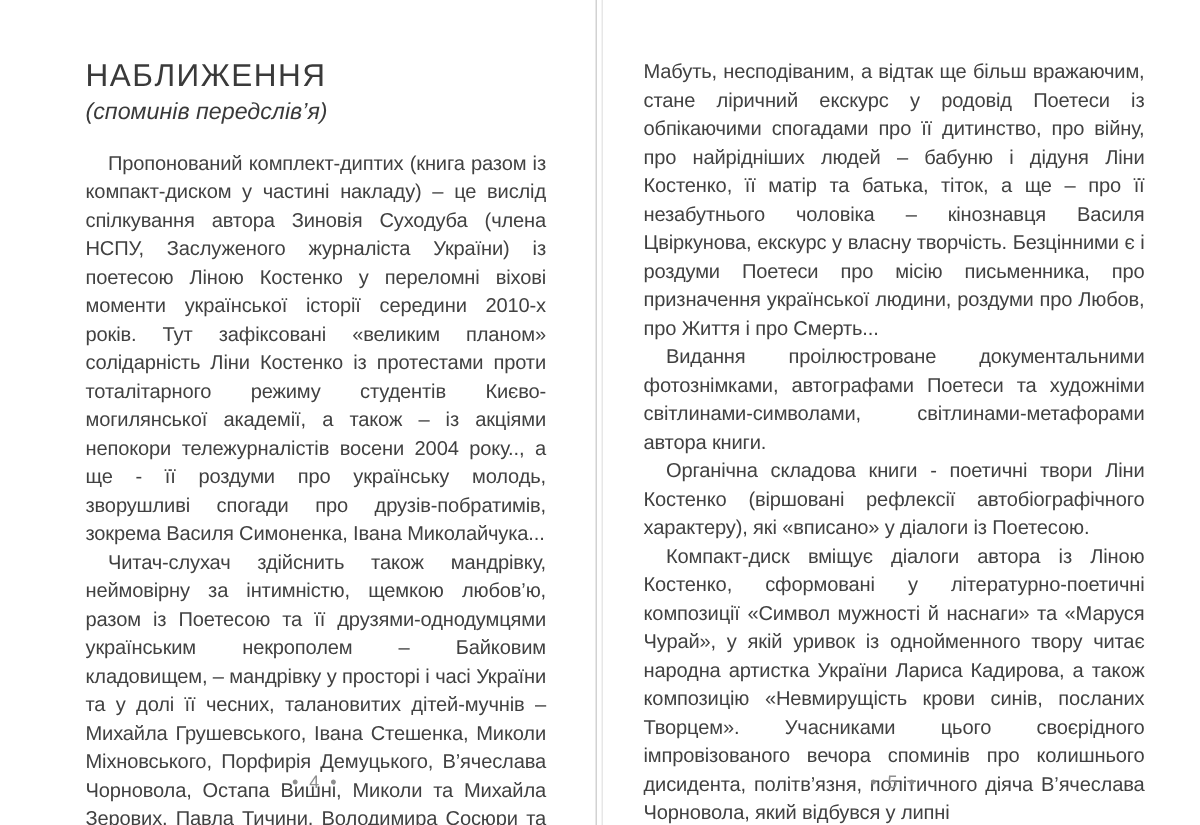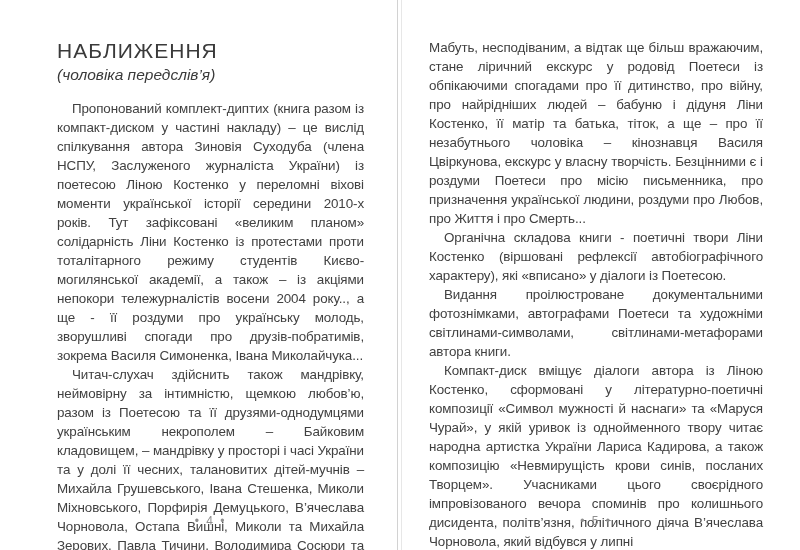--- a/index.html
+++ b/index.html
@@ -95,34 +95,34 @@
   .page-right .page-number { padding-right: 34px; box-sizing: border-box; }
 </style>
 </head>
 <body>
 
 <div class="spread">
 
   <div class="page page-left">
     <div class="page-inner-left">
       <div class="title">НАБЛИЖЕННЯ</div>
-      <div class="subtitle">(чоловіка передслів’я)</div>
+      <div class="subtitle">(споминів передслів’я)</div>
       <div class="body-text">
         <p class="indent">Пропонований комплект-диптих (книга разом із компакт-диском у частині накладу) – це вислід спілкування автора Зиновія Суходуба (члена НСПУ, Заслуженого журналіста України) із поетесою Ліною Костенко у переломні віхові моменти української історії середини 2010-х років. Тут зафіксовані «великим планом» солідарність Ліни Костенко із протестами проти тоталітарного режиму студентів Києво-могилянської академії, а також – із акціями непокори тележурналістів восени 2004 року.., а ще - її роздуми про українську молодь, зворушливі спогади про друзів-побратимів, зокрема Василя Симоненка, Івана Миколайчука...</p>
         <p class="indent">Читач-слухач здійснить також мандрівку, неймовірну за інтимністю, щемкою любов’ю, разом із Поетесою та її друзями-однодумцями українським некрополем – Байковим кладовищем, – мандрівку у просторі і часі України та у долі її чесних, талановитих дітей-мучнів – Михайла Грушевського, Івана Стешенка, Миколи Міхновського, Порфирія Демуцького, В’ячеслава Чорновола, Остапа Вишні, Миколи та Михайла Зерових, Павла Тичини, Володимира Сосюри та багатьох інших.</p>
       </div>
     </div>
     <div class="page-number">• 4 •</div>
   </div>
 
   <div class="gutter"></div>
 
   <div class="page page-right">
     <div class="page-inner-right">
       <p>Мабуть, несподіваним, а відтак ще більш вражаючим, стане ліричний екскурс у родовід Поетеси із обпікаючими спогадами про її дитинство, про війну, про найрідніших людей – бабуню і дідуня Ліни Костенко, її матір та батька, тіток, а ще – про її незабутнього чоловіка – кінознавця Василя Цвіркунова, екскурс у власну творчість. Безцінними є і роздуми Поетеси про місію письменника, про призначення української людини, роздуми про Любов, про Життя і про Смерть...</p>
+      <p class="indent">Видання проілюстроване документальними фотознімками, автографами Поетеси та художніми світлинами-символами, світлинами-метафорами автора книги.</p>
       <p class="indent">Органічна складова книги - поетичні твори Ліни Костенко (віршовані рефлексії автобіографічного характеру), які «вписано» у діалоги із Поетесою.</p>
-      <p class="indent">Видання проілюстроване документальними фотознімками, автографами Поетеси та художніми світлинами-символами, світлинами-метафорами автора книги.</p>
       <p class="indent">Компакт-диск вміщує діалоги автора із Ліною Костенко, сформовані у літературно-поетичні композиції «Символ мужності й наснаги» та «Маруся Чурай», у якій уривок із однойменного твору читає народна артистка України Лариса Кадирова, а також композицію «Невмирущість крови синів, посланих Творцем». Учасниками цього своєрідного імпровізованого вечора споминів про колишнього дисидента, політв’язня, політичного діяча В’ячеслава Чорновола, який відбувся у липні</p>
     </div>
     <div class="page-number">• 5 •</div>
   </div>
 
 </div>
 
 </body></html>

